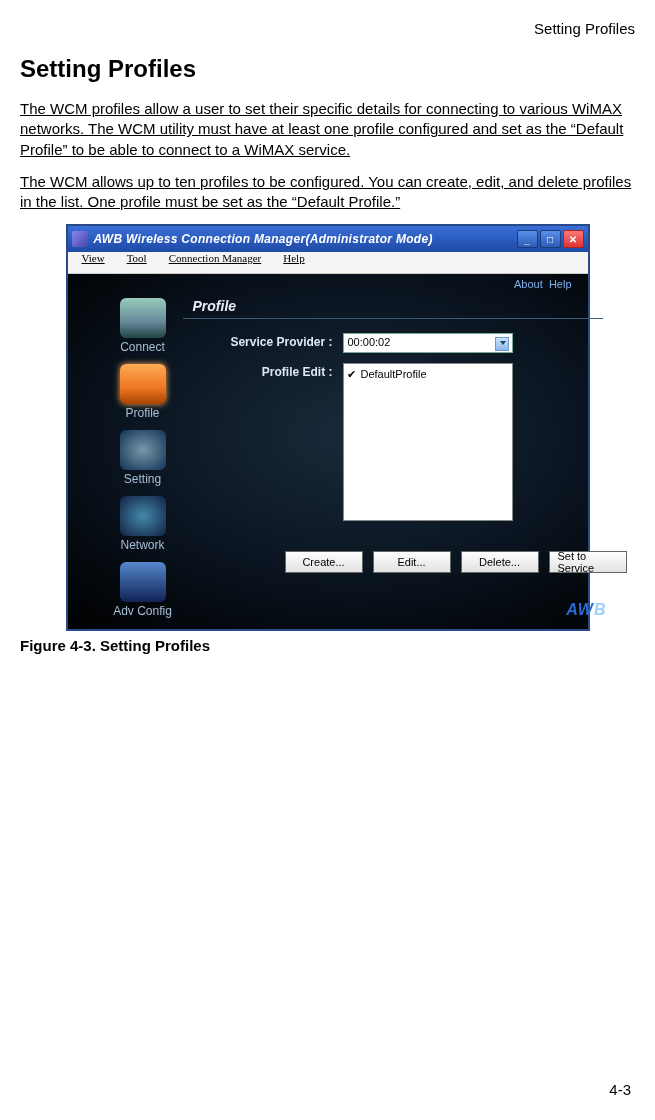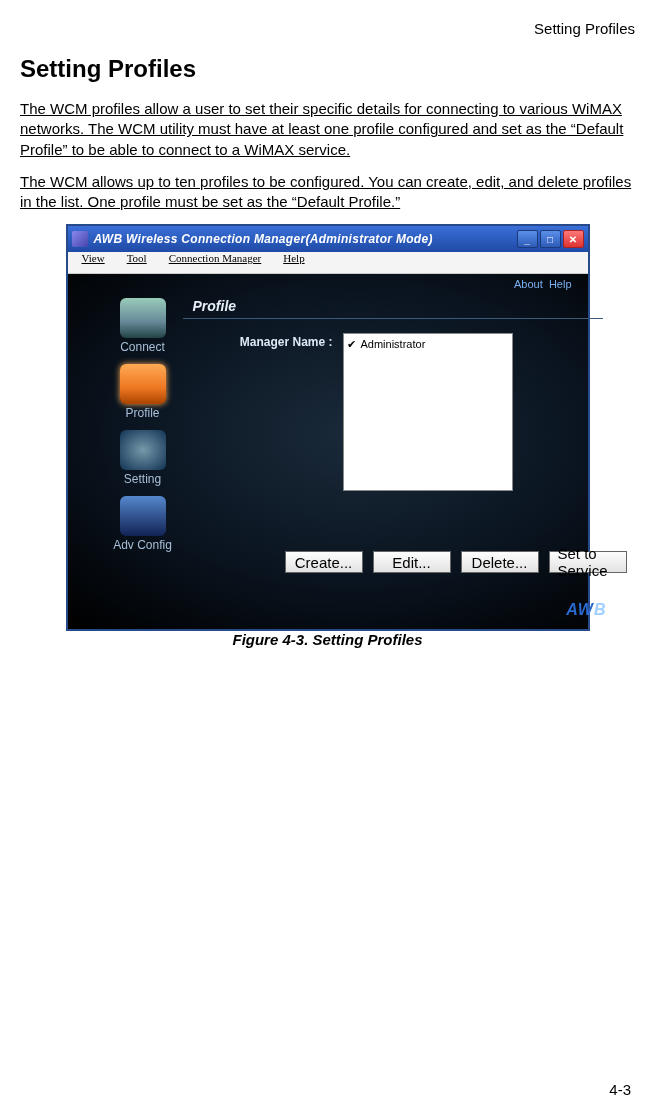--- a/index.html
+++ b/index.html
@@ -196,43 +196,42 @@
     left: 110px;
     display:flex;
     gap: 10px;
   }
   .btn {
     min-width: 78px;
     height: 22px;
     background: linear-gradient(#fefefe,#f0f0f0 50%,#e2e2e2);
     border:1px solid #666;
     border-radius:0;
-    font-size:15px;
+    font-size:11px;
     padding: 0 8px;
     display:flex;align-items:center;justify-content:center;
     cursor:pointer;
     color:#000;
   }
   .logo {
     position:absolute;
     bottom:10px;
     right:16px;
     font-size:16px;
     font-weight:bold;
     font-style:italic;
     color:#2a6ad0;
     letter-spacing:1px;
   }
   .logo span.b3{color:#9ecfff;}
   .figure-caption {
-    text-align:center;
+    text-align:left;
     font-weight:bold;
     font-size:15px;
-    margin-top:0;
-    font-style:italic;
+    margin-top:6px;
   }
   .page-num {
     position:absolute;
     bottom: 22px;
     right: 24px;
     font-size:15px;
   }
 </style>
 </head>
 <body>
@@ -273,36 +272,47 @@
         <div>Connect</div>
       </div>
       <div class="navitem profile">
         <div class="icon"></div>
         <div>Profile</div>
       </div>
       <div class="navitem setting">
         <div class="icon"></div>
         <div>Setting</div>
       </div>
+      <div class="navitem network">
+        <div class="icon"></div>
+        <div>Network</div>
+      </div>
       <div class="navitem adv">
         <div class="icon"></div>
         <div>Adv Config</div>
       </div>
     </div>
 
     <div class="main-panel">
       <div class="panel-title">Profile</div>
 
-
       <div class="form-row">
-        <div class="form-label">Manager Name :</div>
+        <div class="form-label">Service Provider :</div>
+        <div class="combo">
+          <span>00:00:02</span>
+          <span class="caret"></span>
+        </div>
+      </div>
+
+      <div class="form-row">
+        <div class="form-label">Profile Edit :</div>
         <div class="listbox">
           <div class="item">
             <span class="check">✔</span>
-            <span>Administrator</span>
+            <span>DefaultProfile</span>
           </div>
         </div>
       </div>
 
       <div class="btn-row">
         <div class="btn">Create...</div>
         <div class="btn">Edit...</div>
         <div class="btn">Delete...</div>
         <div class="btn">Set to Service</div>
       </div>

